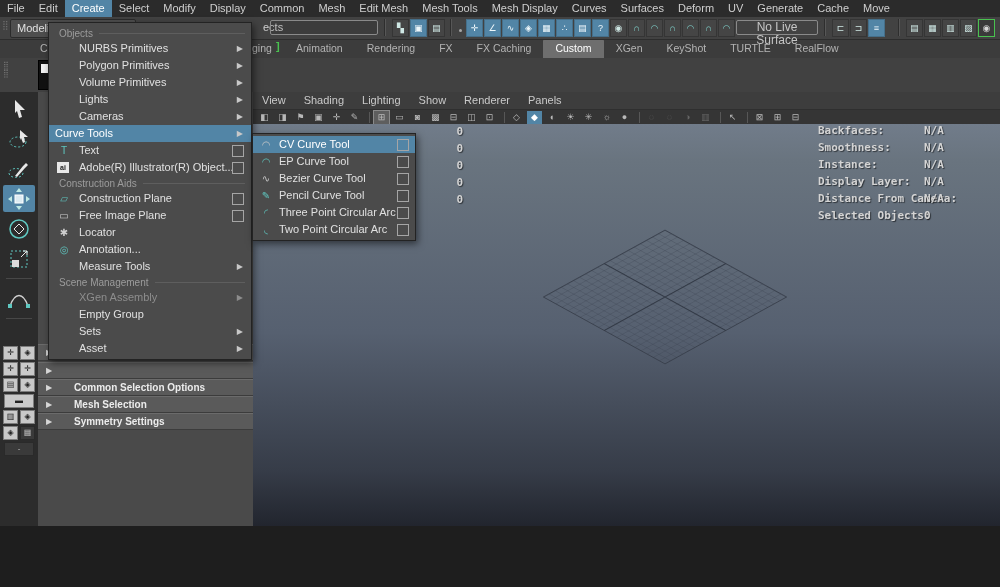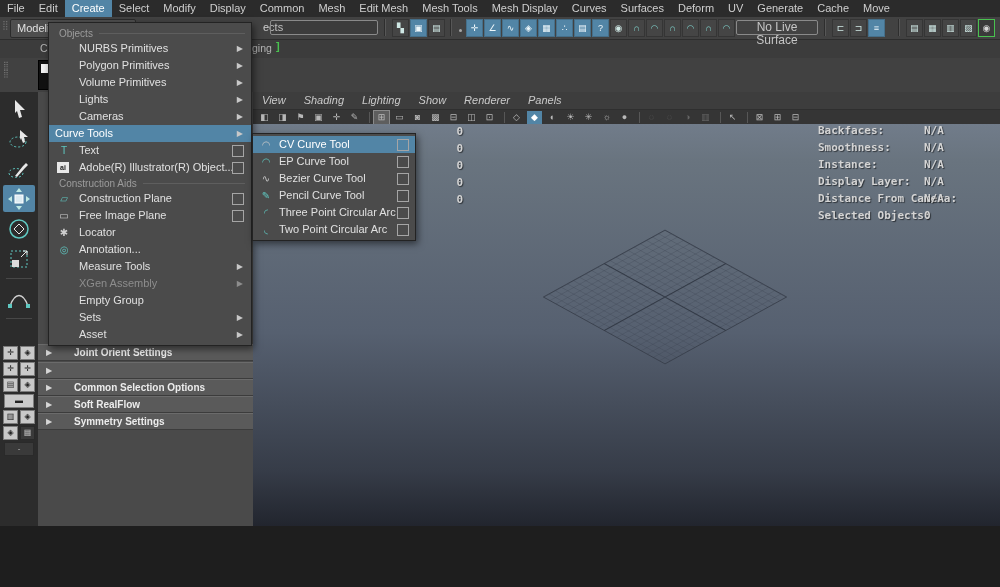--- a/index.html
+++ b/index.html
@@ -50,21 +50,21 @@
   .toolsettings{position:absolute;left:38px;top:92px;width:215px;height:495px;background:#4a4a4a;border-right:1px solid #262626;}
   .tsh{position:absolute;left:0;width:215px;height:15px;background:#5a5a5a;border-top:1px solid #6b6b6b;border-bottom:1px solid #3c3c3c;cursor:pointer;}
   .tsh .tri{position:absolute;left:8px;top:0;color:#d6d6d6;font-size:8px;line-height:15px;}
   .tsh .txt{margin-left:36px;font-weight:bold;font-size:10px;color:#ececec;line-height:15px;}
   .hscroll{position:absolute;left:0;bottom:3px;width:215px;height:13px;background:#3a3a3a;border-top:1px solid #2c2c2c;}
   .hscroll .arr{position:absolute;top:0;width:11px;height:13px;color:#cacaca;font-size:8px;text-align:center;line-height:13px;background:#4c4c4c;cursor:pointer;}
   .hscroll .thumb{position:absolute;left:13px;top:2px;width:130px;height:9px;background:#8a8a8a;border-radius:5px;cursor:pointer;}
   
   .viewport{position:absolute;left:253px;top:92px;width:747px;height:495px;background:#555;}
   .vpmenubar{position:absolute;left:0;top:0;width:747px;height:17px;background:#3d3d3d;display:flex;border-bottom:1px solid #2f2f2f;}
-  .pmi{padding:0 9px;line-height:17px;color:#cacaca;font-size:11px;cursor:pointer;font-style:italic;}
+  .pmi{padding:0 9px;line-height:17px;color:#cacaca;font-size:11px;cursor:pointer;}
   .vptoolbar{position:absolute;left:0;top:18px;width:747px;height:14px;background:#353535;display:flex;align-items:center;padding-left:4px;border-bottom:1px solid #272727;}
   .vbtn{width:15px;height:13px;line-height:13px;text-align:center;font-size:9px;color:#b8b8b8;margin-right:3px;cursor:pointer;}
   .vbtn.active{background:#5e5e5e;outline:1px solid #8a8a8a;}
   .vbtn.blue{background:#5285a6;color:#fff;}
   .vbtn.dim{color:#666;}
   .vbtn.sep{width:1px;background:#575757;height:11px;margin:0 4px;cursor:default;}
   .vpcanvas{position:absolute;left:0;top:32px;width:747px;height:463px;
     background:linear-gradient(#717c8a 0%,#69747f 8%,#566070 45%,#363c48 75%,#171920 93%,#0f0f12 100%);}
   .hud{font-family:"DejaVu Sans Mono",monospace;font-weight:bold;font-size:11px;color:#d4d4d4;text-shadow:1px 1px 1px rgba(0,0,0,0.55);}
   .hudleft{position:absolute;left:190px;top:1px;width:20px;text-align:right;}
@@ -170,20 +170,31 @@
         <span class="sbtn">▥</span>
         <span class="sbtn">▨</span>
         <span class="sbtn green">◉</span>
       </div>
   </div>
 
   <div class="shelftabs">
     <span class="partL">C</span>
     <span class="partial">ging</span>
     <span class="bracket">]</span>
+    <div class="tabrow">
+        <span class="tab">Animation</span>
+        <span class="tab">Rendering</span>
+        <span class="tab">FX</span>
+        <span class="tab">FX Caching</span>
+        <span class="tab active">Custom</span>
+        <span class="tab">XGen</span>
+        <span class="tab">KeyShot</span>
+        <span class="tab">TURTLE</span>
+        <span class="tab">RealFlow</span>
+      </div>
   </div>
   <div class="shelfstrip"></div>
   <div class="shelfgrip">⣿<br>⣿</div>
   <div class="shelfitem">
       <div></div>
     </div>
 
   <div class="toolbox">
     <div class="tool">
       <svg width="22" height="22" viewBox="0 0 22 22">
@@ -254,21 +265,21 @@
     </div>
     <div class="tsh" style="top:270px">
       <span class="tri">▶</span>
     </div>
     <div class="tsh" style="top:287px">
       <span class="tri">▶</span>
       <div class="txt">Common Selection Options</div>
     </div>
     <div class="tsh" style="top:304px">
       <span class="tri">▶</span>
-      <div class="txt">Soft RealFlow</div>
+      <div class="txt">Mesh Selection</div>
     </div>
     <div class="tsh" style="top:321px">
       <span class="tri">▶</span>
       <div class="txt">Symmetry Settings</div>
     </div>
     <div class="hscroll">
       <span class="arr" style="left:0">◀</span>
       <div class="thumb"></div>
       <span class="arr" style="right:0">▶</span>
     </div>
@@ -388,20 +399,23 @@
     <div class="mi"><span class="gic teal">T</span><span>Text</span><span class="opt"></span></div>
     <div class="mi"><span class="gic ai">ai</span><span>Adobe(R) Illustrator(R) Object...</span><span class="opt"></span></div>
     <div class="mhead">
         <span>Construction Aids</span>
       </div>
     <div class="mi"><span class="gic teal">▱</span><span>Construction Plane</span><span class="opt"></span></div>
     <div class="mi"><span class="gic">▭</span><span>Free Image Plane</span><span class="opt"></span></div>
     <div class="mi"><span class="gic">✱</span><span>Locator</span></div>
     <div class="mi"><span class="gic teal">◎</span><span>Annotation...</span></div>
     <div class="mi"><span>Measure Tools</span><span class="arr">▶</span></div>
+    <div class="mhead">
+        <span>Scene Management</span>
+      </div>
     <div class="mi dis"><span>XGen Assembly</span><span class="arr">▶</span></div>
     <div class="mi"><span>Empty Group</span></div>
     <div class="mi"><span>Sets</span><span class="arr">▶</span></div>
     <div class="mi"><span>Asset</span><span class="arr">▶</span></div>
   </div>
 
   <div class="dmenu submenu">
     <div class="smi hl"><span class="gic">◠</span><span>CV Curve Tool</span><span class="opt"></span></div>
     <div class="smi"><span class="gic" style="color:#5fc7c0">◠</span><span>EP Curve Tool</span><span class="opt"></span></div>
     <div class="smi"><span class="gic">∿</span><span>Bezier Curve Tool</span><span class="opt"></span></div>

